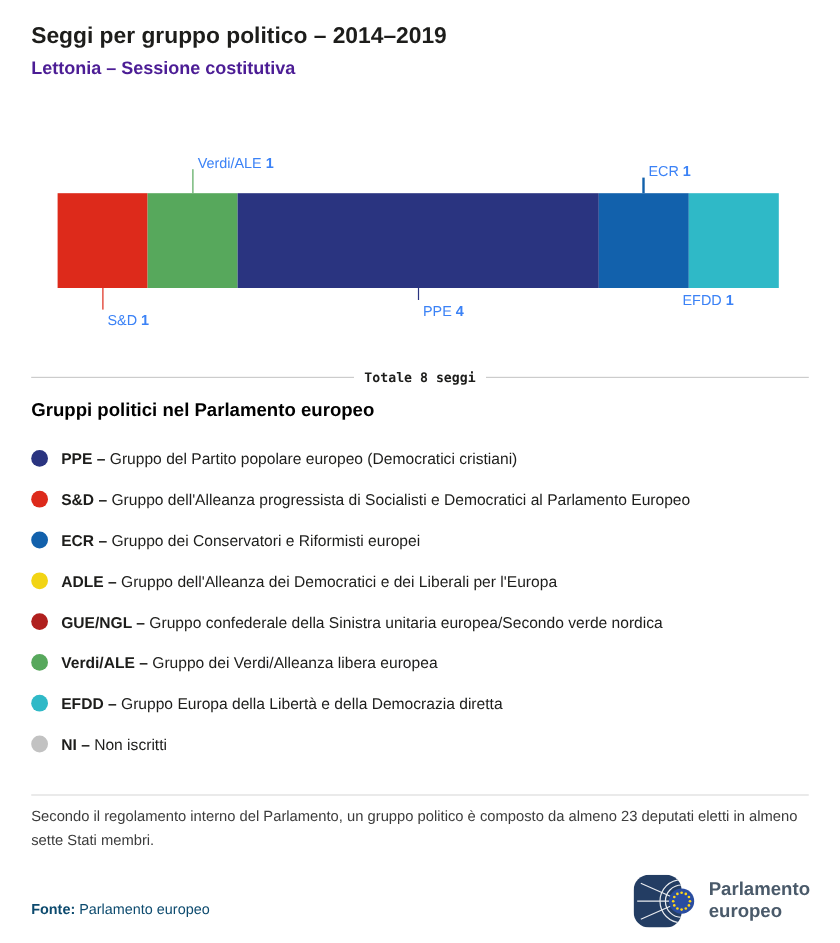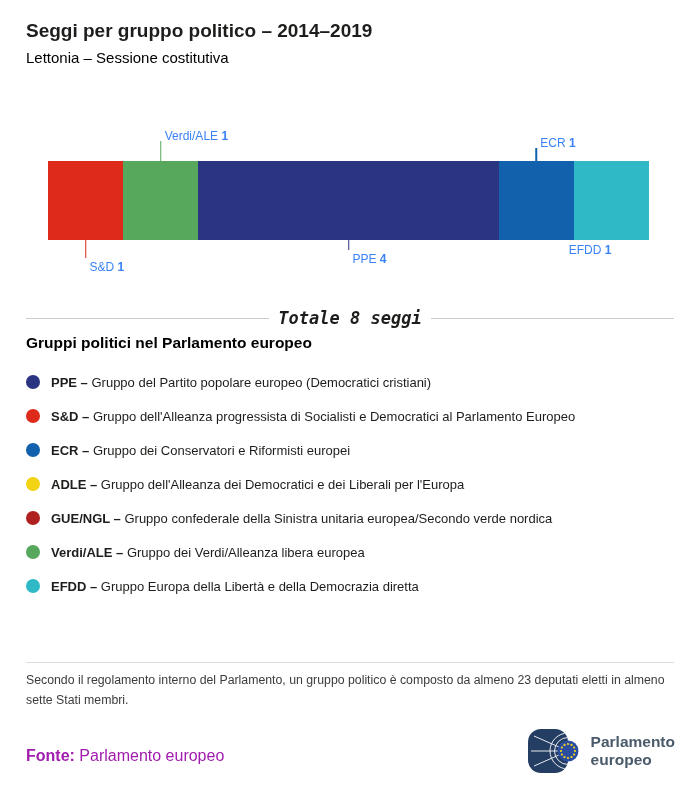--- a/index.html
+++ b/index.html
@@ -1,48 +1,48 @@
 <!DOCTYPE html>
 <html><head>
 <meta charset="utf-8">
 <style>
   html,body{margin:0;padding:0;}
   body{
     width:700px;height:786px;background:#ffffff;position:relative;
     font-family:"Liberation Sans", sans-serif;color:#1d1d1d;overflow:hidden;
   }
   h1#title{position:absolute;top:20px;left:26px;margin:0;font-size:19px;font-weight:700;color:#1d1d1b;}
-  h2#subtitle{position:absolute;top:49px;left:26px;margin:0;font-size:15px;font-weight:400;color:#000000;}
+  h2#subtitle{position:absolute;top:49px;left:26px;margin:0;font-size:15px;font-weight:700;color:#4c1d95;}
 
   
   #chart{position:absolute;left:48px;top:161px;width:601px;height:79px;}
   #bar{display:flex;width:100%;height:100%;}
   .seg{height:100%;}
   #chart-labels{position:absolute;left:0;top:0;width:100%;height:100%;overflow:visible;}
   .tick{position:absolute;width:1.5px;transform:translateX(-0.75px);}
   .seg-label{position:absolute;white-space:nowrap;font-size:12px;color:#3b82f6;line-height:14px;}
   .seg-label b{font-weight:700;}
 
   
   .total-row{position:absolute;top:308px;left:26px;right:26px;display:flex;align-items:center;gap:9px;}
   .rule{flex:1;height:1px;background:#cccccc;}
-  .total-text{font-family:"DejaVu Sans Mono", monospace;font-weight:700;font-size:17px;color:#1d1d1b;font-style:italic;}
+  .total-text{font-family:"DejaVu Sans Mono", monospace;font-weight:700;font-size:11px;color:#1d1d1b;}
 
   
   h3#legend-heading{position:absolute;top:334px;left:26px;margin:0;font-size:15.5px;font-weight:700;color:#000000;}
   #legend{position:absolute;top:365px;left:26px;right:26px;text-align:right;}
   .legend-row{height:34px;display:flex;align-items:center;}
   .dot{width:14px;height:14px;border-radius:50%;flex:0 0 14px;margin-right:11px;}
   .legend-text{font-size:13px;color:#1d1d1b;}
   .legend-text b{font-weight:700;}
 
   
   .divider{position:absolute;top:662px;left:26px;right:26px;height:1px;background:#dddddd;}
   .footnote{position:absolute;top:671px;left:26px;right:26px;margin:0;font-size:12.3px;line-height:1.6;color:#3c3c3c;}
-  .source{position:absolute;left:26px;bottom:21px;font-size:16px;color:#a21caf;}
+  .source{position:absolute;left:26px;bottom:21px;font-size:12px;color:#0c4a6e;}
   .source b{font-weight:700;}
   .logo{position:absolute;right:25px;bottom:13px;display:flex;align-items:center;gap:12px;}
   .logo-text{font-size:15.5px;font-weight:700;color:#4a5a6a;line-height:1.15;}
 </style>
 </head>
 <body>
 
 <h1 id="title">Seggi per gruppo politico – 2014–2019</h1>
 <h2 id="subtitle">Lettonia – Sessione costitutiva</h2>
 
@@ -96,20 +96,24 @@
       <span class="legend-text"><b>GUE/NGL – </b><span>Gruppo confederale della Sinistra unitaria europea/Secondo verde nordica</span></span>
     </div>
     <div class="legend-row">
       <span class="dot" style="background: rgb(87, 168, 92);"></span>
       <span class="legend-text"><b>Verdi/ALE – </b><span>Gruppo dei Verdi/Alleanza libera europea</span></span>
     </div>
     <div class="legend-row">
       <span class="dot" style="background: rgb(47, 185, 199);"></span>
       <span class="legend-text"><b>EFDD – </b><span>Gruppo Europa della Libertà e della Democrazia diretta</span></span>
     </div>
+    <div class="legend-row">
+      <span class="dot" style="background: rgb(194, 194, 194);"></span>
+      <span class="legend-text"><b>NI – </b><span>Non iscritti</span></span>
+    </div>
   </div>
 
 <div class="divider"></div>
 <p class="footnote">Secondo il regolamento interno del Parlamento, un gruppo politico è composto da almeno 23 deputati eletti in almeno sette Stati membri.</p>
 
 <div class="source">
   <b>Fonte:</b>
   <span>Parlamento europeo</span>
 </div>
 

